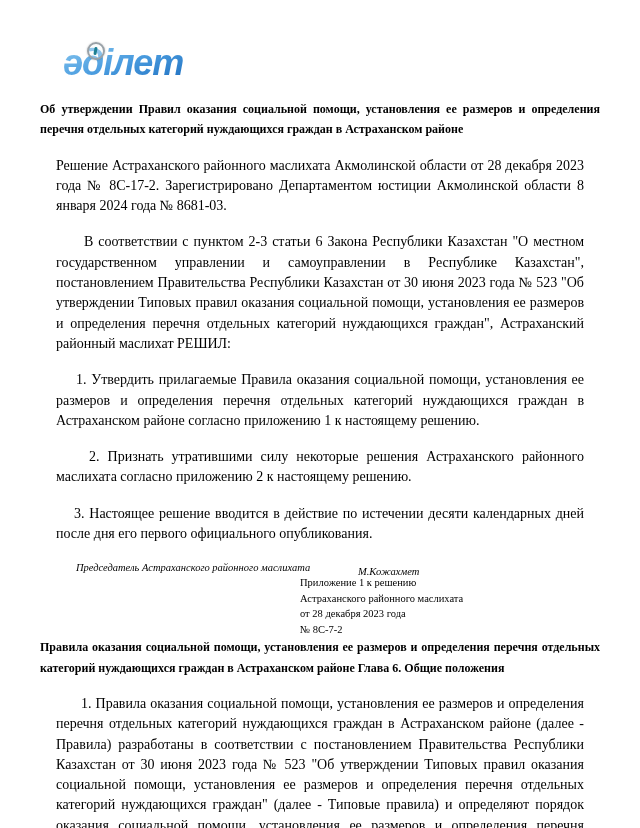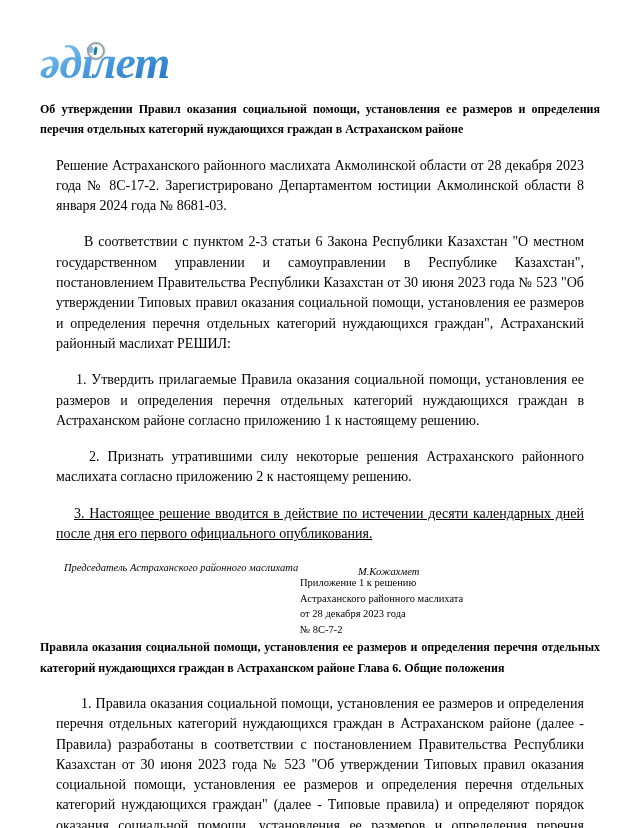--- a/index.html
+++ b/index.html
@@ -22,31 +22,32 @@
   }
 
   
   .logo {
     position: relative;
     width: 160px;
     height: 46px;
     margin-bottom: 13px;
   }
   .logo-text {
-    font-family: Liberation Serif, serif;
+    font-family: Liberation Sans, sans-serif;
     font-style: italic;
     font-weight: 700;
-    font-size: 46px;
+    font-size: 36px;
     line-height: 46px;
     letter-spacing: -1px;
     background: linear-gradient(160deg, #8ccaf1 0%, #4a9cdf 50%, #1e6fc0 100%);
     -webkit-background-clip: text;
     background-clip: text;
     -webkit-text-fill-color: transparent;
     color: #2e86d1;
+    margin-left: 23px;
   }
   .magnifier {
     position: absolute;
     left: 47px;
     top: 2px;
     width: 14px;
     height: 14px;
     border: 2px solid #99a1a7;
     border-radius: 50%;
     background: rgba(242, 246, 248, 0.25);
@@ -70,36 +71,36 @@
     line-height: 20.3px;
     margin: 0;
     text-align: justify;
   }
   p.body {
     font-size: 14px;
     line-height: 20.3px;
     margin: 16px;
     text-align: justify;
   }
-  .in18 { text-indent: 18px; text-decoration: underline; }
+  .in18 { text-indent: 18px; }
   .in20 { text-indent: 20px; }
   .in25 { text-indent: 25px; }
   .in28 { text-indent: 28px; }
   .in33 { text-indent: 33px; }
   .mt4  { margin-top: 4px; }
 
   .signature {
     position: relative;
     height: 15px;
     margin-top: 2px;
     font-style: italic;
     font-size: 10.5px;
     line-height: 15px;
   }
-  .sig-pos { position: absolute; left: 24px; top: 0; white-space: nowrap; }
+  .sig-pos { position: absolute; left: 36px; top: 0; white-space: nowrap; }
   .sig-name { position: absolute; left: 318px; top: 4px; white-space: nowrap; }
 
   .appendix {
     width: 270px;
     margin: 0 30px 0 auto;
     text-align: left;
     font-size: 10.5px;
     line-height: 15.5px;
   }
 </style>

